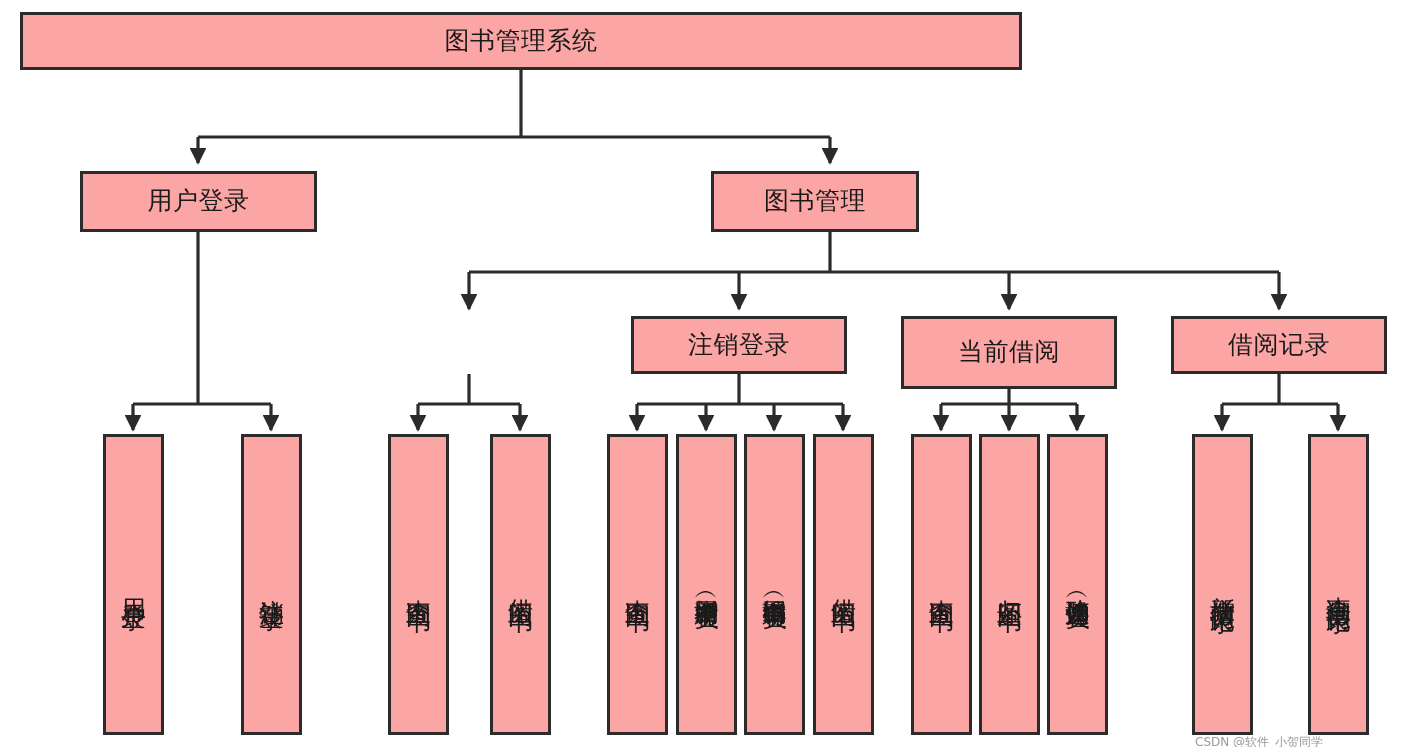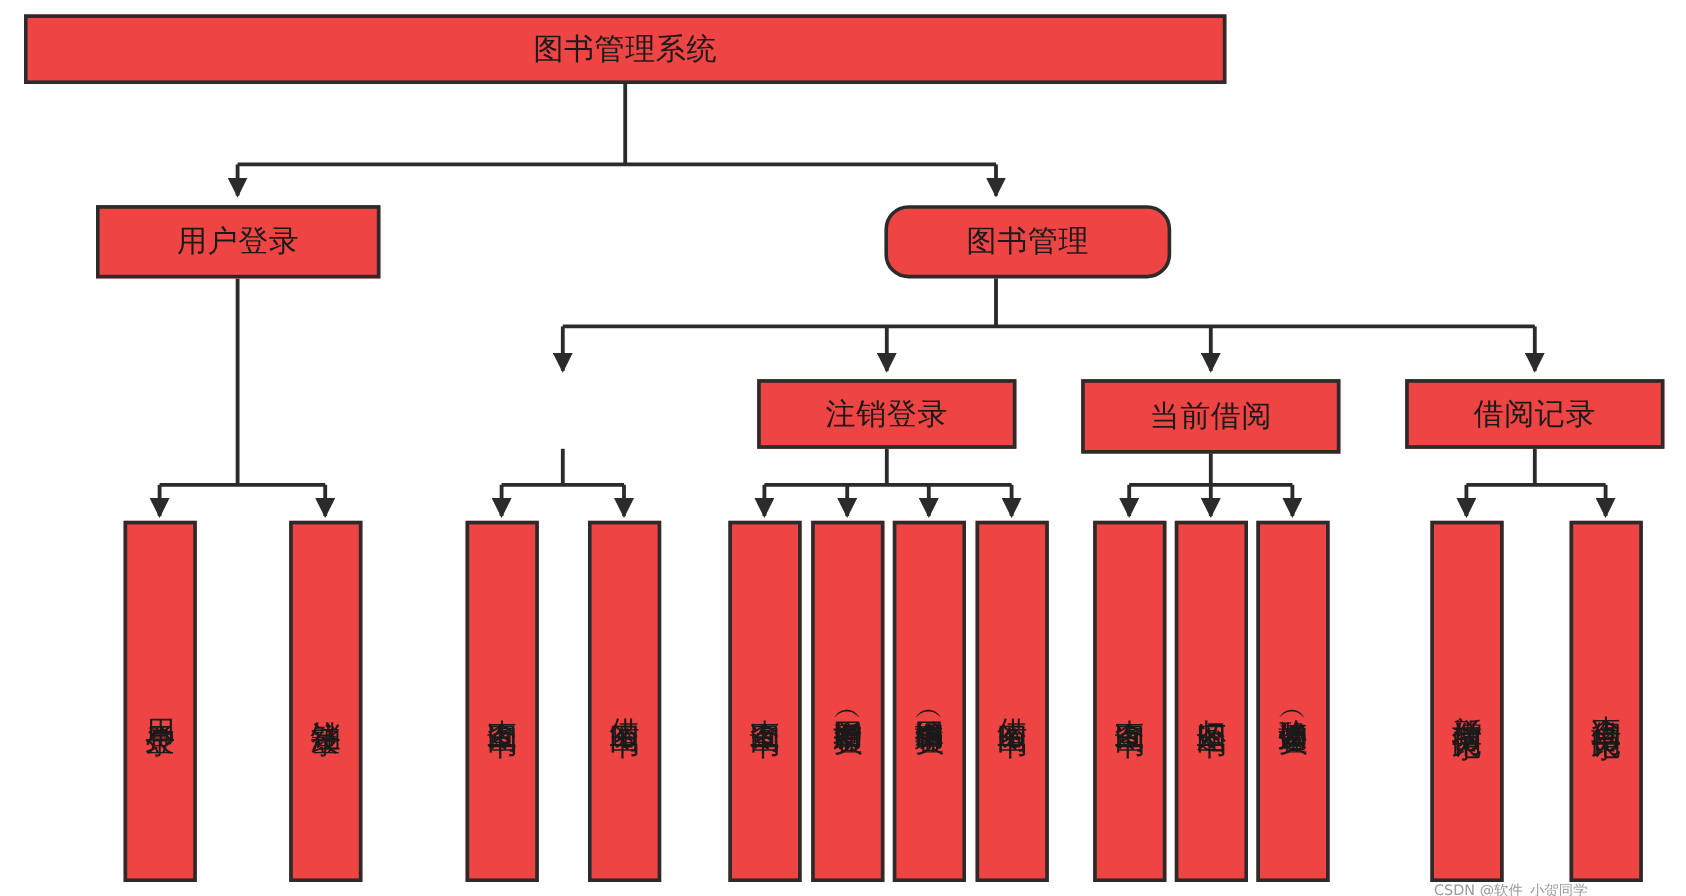--- a/index.html
+++ b/index.html
@@ -20,21 +20,21 @@
   #wires {
     position: absolute;
     left: 0;
     top: 0;
     width: 1405px;
     height: 747px;
   }
   .node {
     position: absolute;
     box-sizing: border-box;
-    background: #ef4444;
+    background: #fca5a5;
     border: 3px solid #2b2b2b;
     display: flex;
     align-items: center;
     justify-content: center;
     z-index: 2;
   }
   .node .label {
     color: #1a1a1a;
     line-height: 1.05;
     letter-spacing: 0.5px;
@@ -130,30 +130,30 @@
   </svg>
 
   <div class="node root" style="left:20px; top:12px; width:1002px; height:58px;">
     <span class="label">图书管理系统</span>
   </div>
 
   <div class="node horiz" style="left:80px; top:171px; width:237px; height:61px;">
     <span class="label">用户登录</span>
   </div>
 
-  <div class="node horiz" style="left:737px; top:171px; width:239px; height:61px;border-radius:20px;">
+  <div class="node horiz" style="left:711px; top:171px; width:208px; height:61px;">
     <span class="label">图书管理</span>
   </div>
 
 
   <div class="node horiz" style="left:631px; top:316px; width:216px; height:58px;">
     <span class="label">注销登录</span>
   </div>
 
-  <div class="node horiz" style="left:901px; top:316px; width:216px; height:62px;">
+  <div class="node horiz" style="left:901px; top:316px; width:216px; height:73px;">
     <span class="label">当前借阅</span>
   </div>
 
   <div class="node horiz" style="left:1171px; top:316px; width:216px; height:58px;">
     <span class="label">借阅记录</span>
   </div>
 
   <div class="node vert" style="left:103px; top:434px; width:61px; height:301px;">
     <span class="label">用户登录</span>
   </div>

